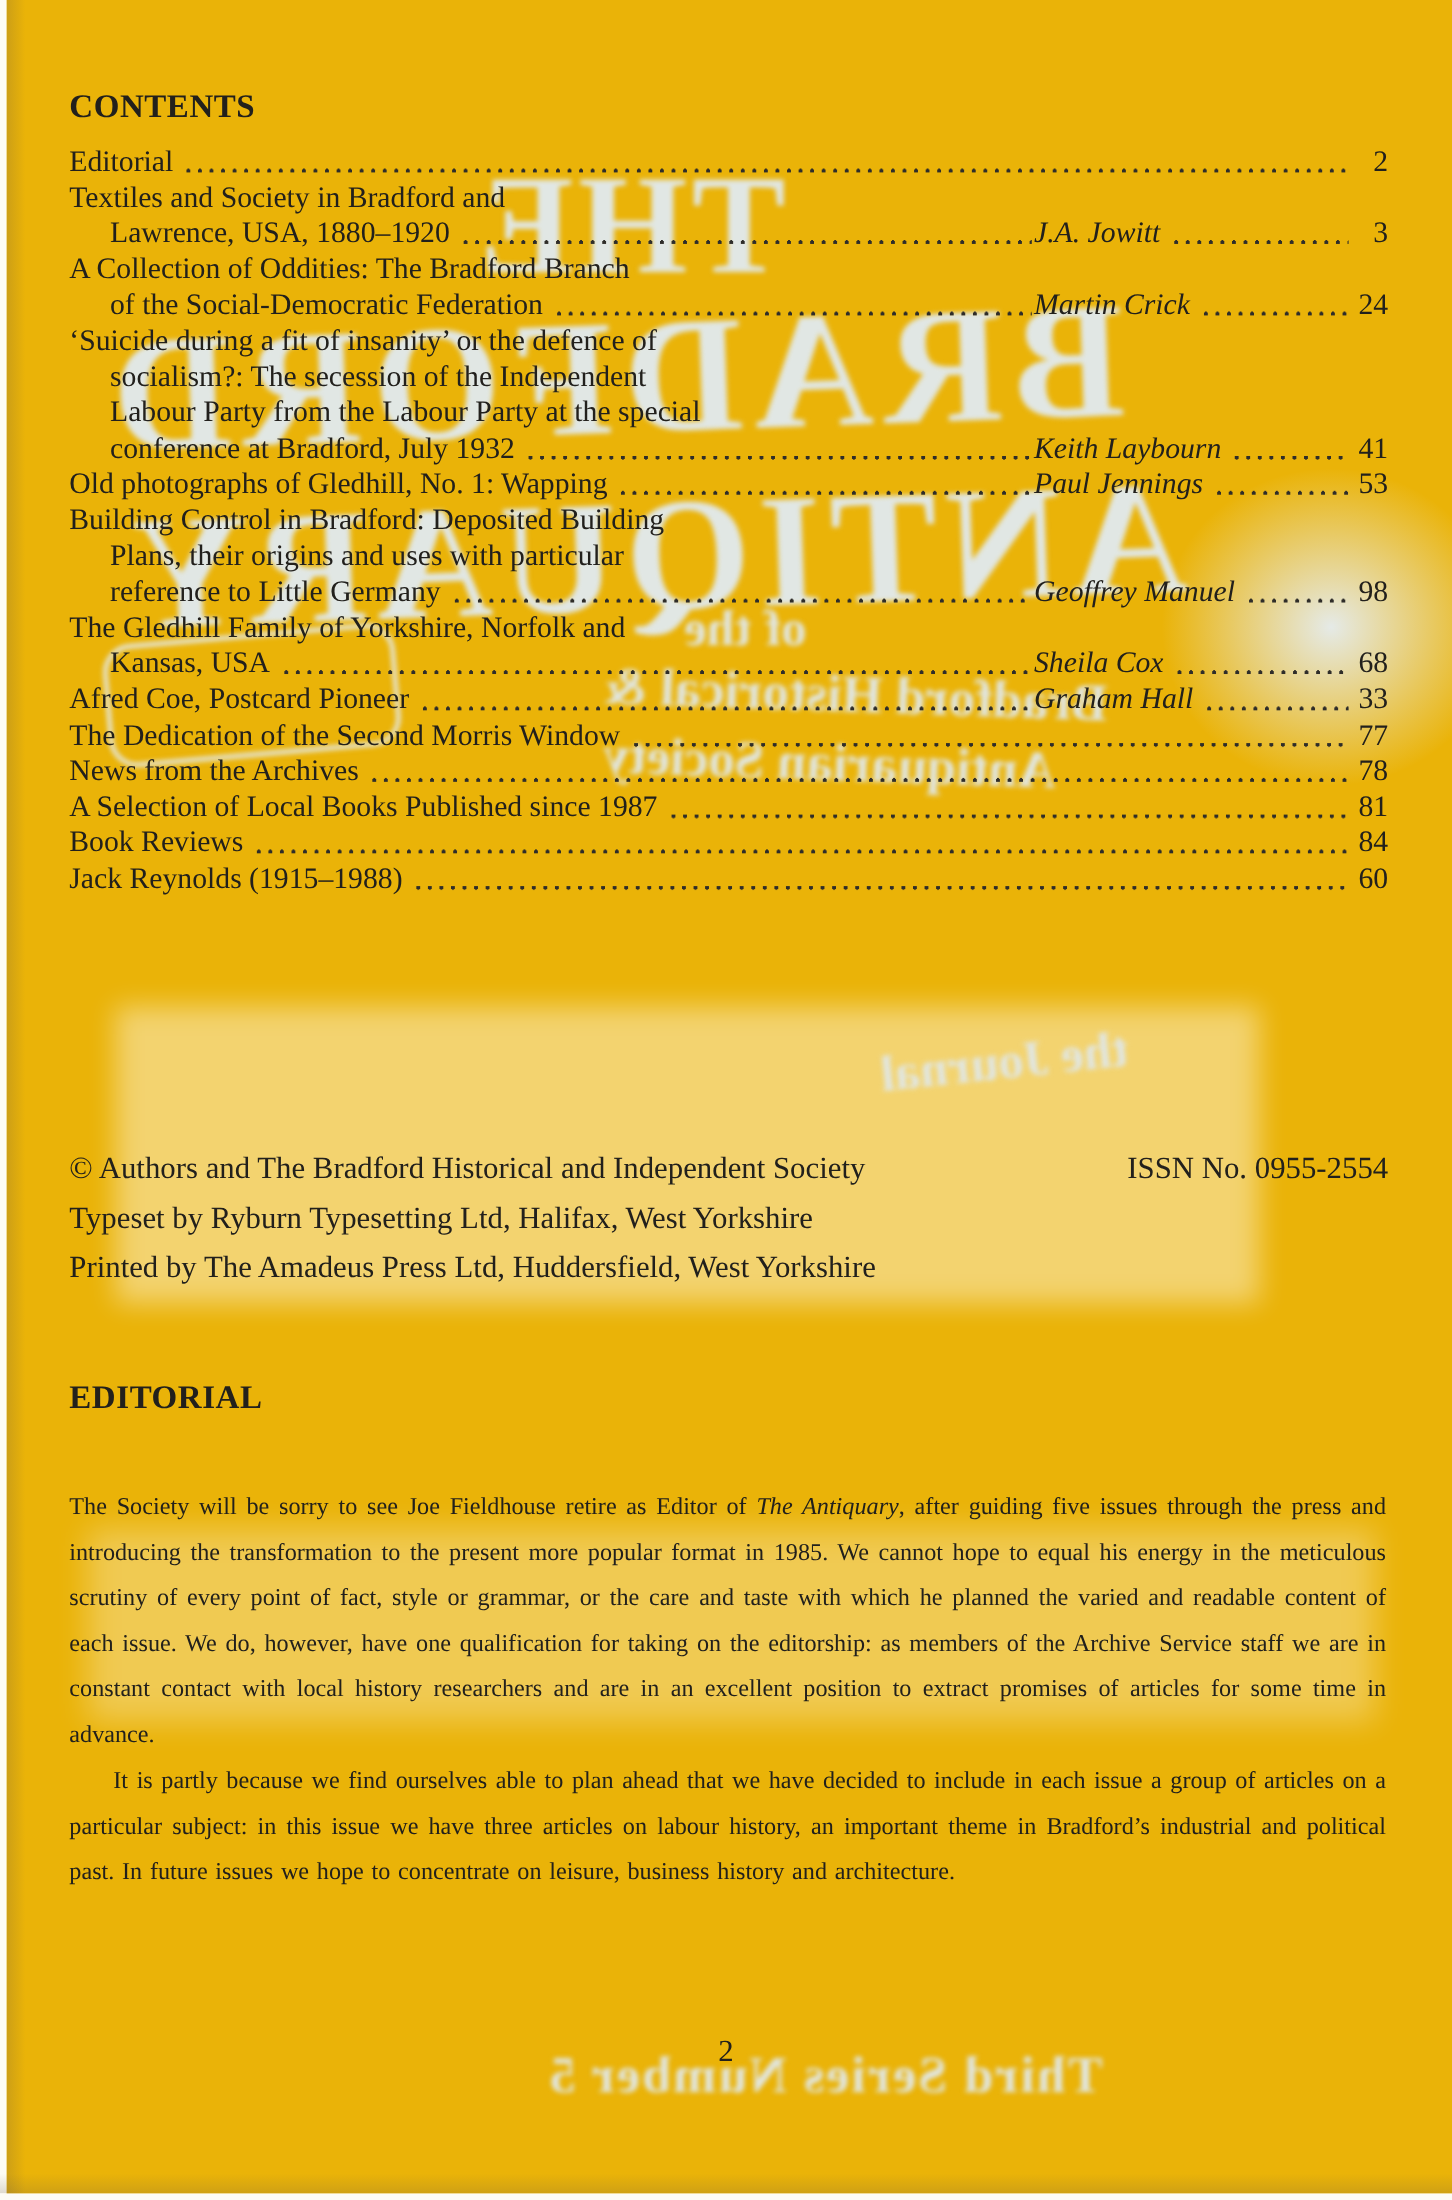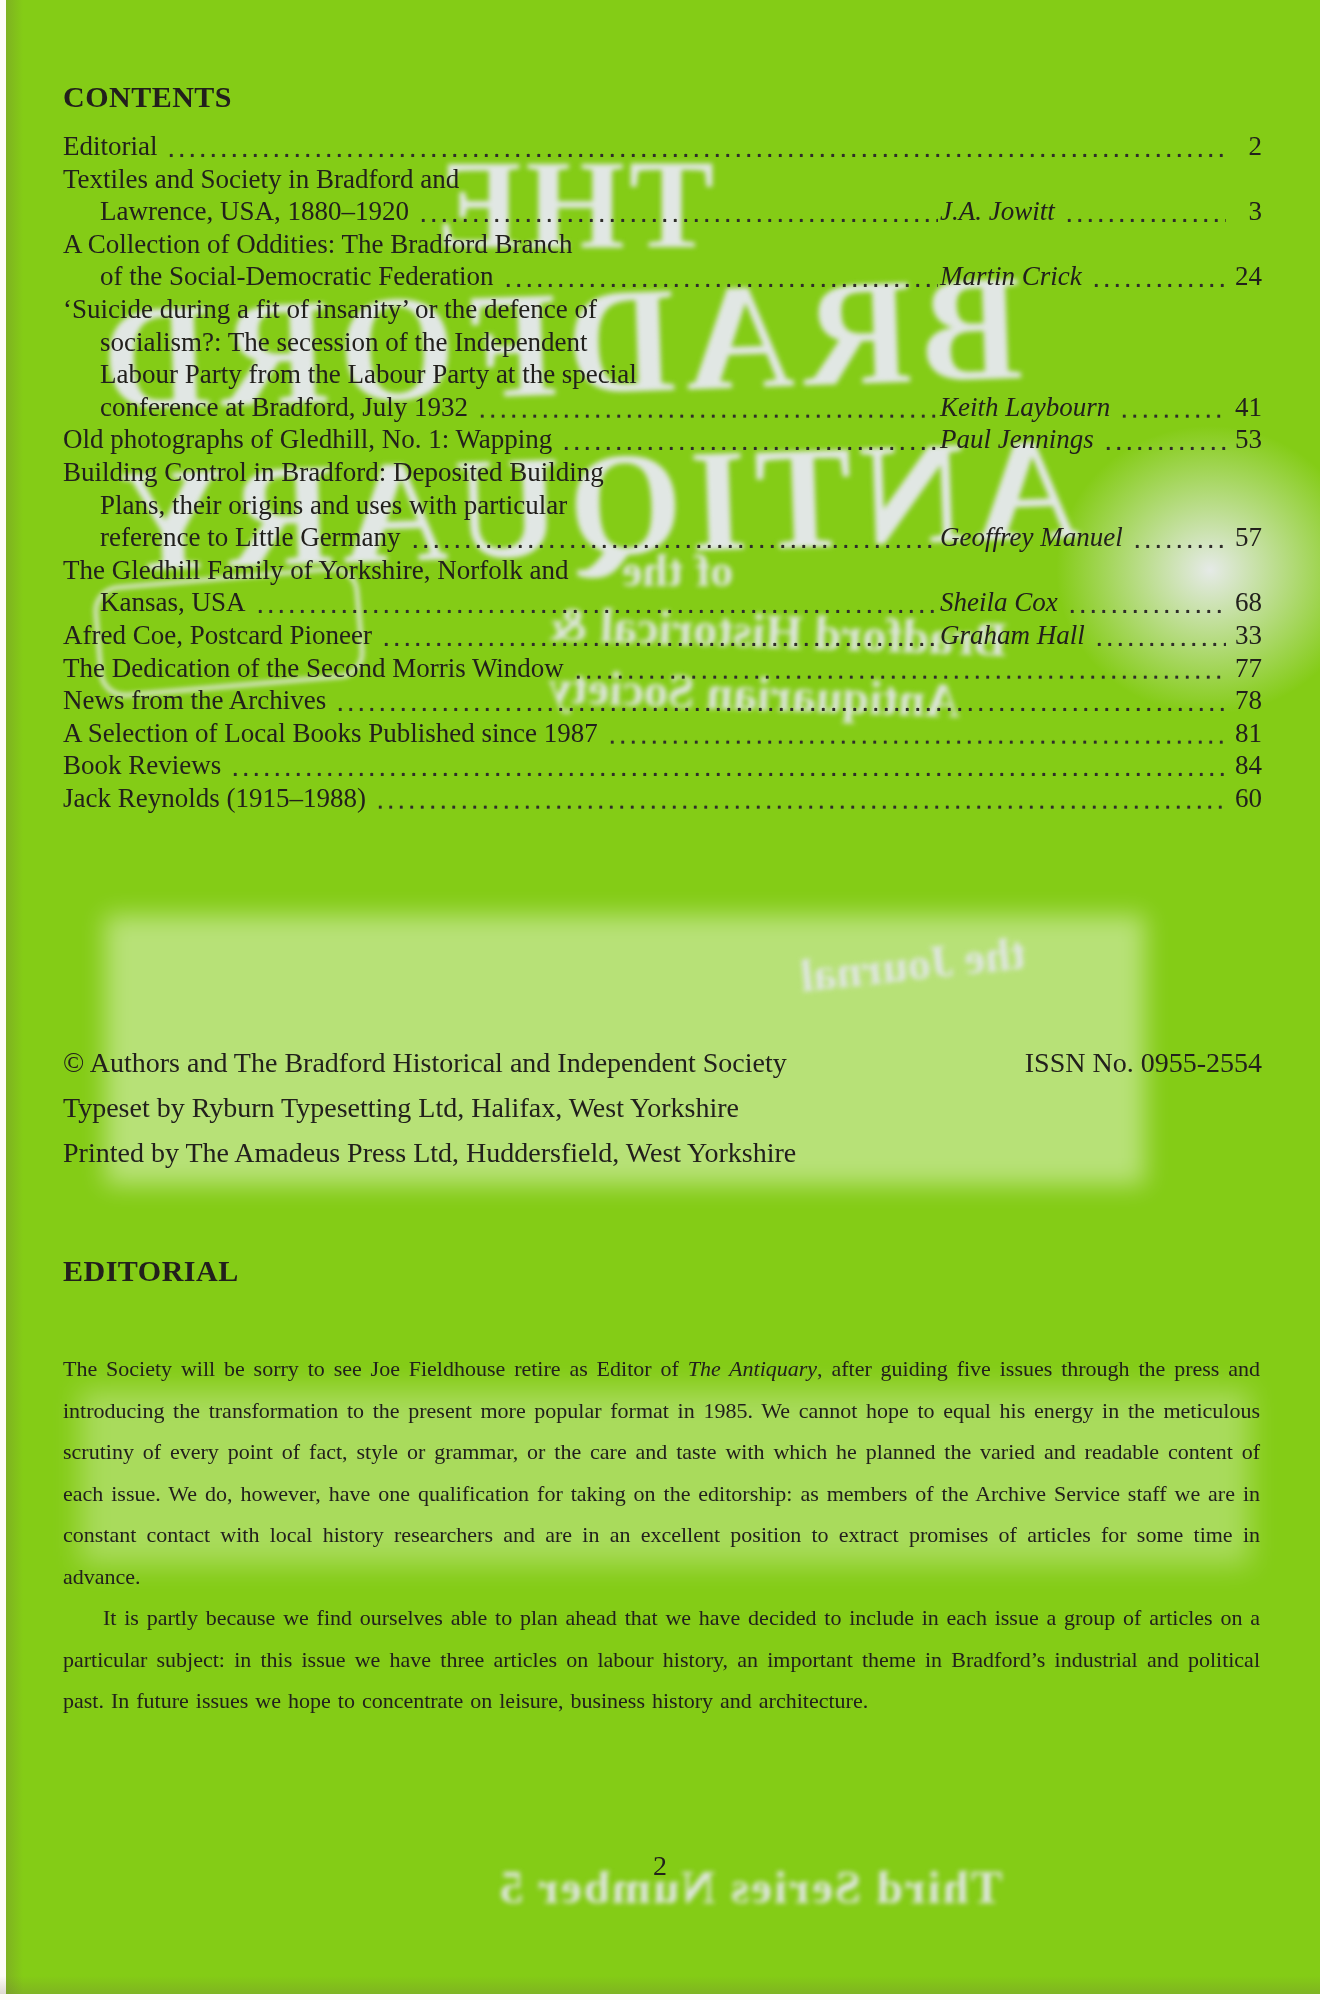--- a/index.html
+++ b/index.html
@@ -1,18 +1,18 @@
 <!DOCTYPE html>
 <html><head>
 <meta charset="utf-8">
 <style>
   html,body{margin:0;padding:0;background:#6f6a60;}
   .page{
     position:relative;width:1320px;height:2000px;margin:0 auto;
-    background:#84cc16;overflow:hidden;
+    background:#eab308;overflow:hidden;
     font-family:"Liberation Serif","DejaVu Serif",serif;color:#22201c;
   }
   
   .showthrough{position:absolute;inset:0;z-index:0;}
   .st{
     position:absolute;color:#e1e7e4;font-weight:bold;white-space:nowrap;line-height:1;
     transform:scaleX(-1);filter:blur(2.5px);
   }
   .st-the{left:432px;top:140px;font-size:128px;letter-spacing:4px;}
   .st-bradford{left:92px;top:268px;font-size:150px;letter-spacing:10px;transform:scaleX(-1) rotate(2deg);}
@@ -162,21 +162,21 @@
           </div>
           <div class="toc-line cont">
             <span class="toc-title">Plans, their origins and uses with particular</span>
           </div>
           <div class="toc-line cont">
             <span class="toc-title">reference to Little Germany</span>
             <span class="leader"></span>
             <span class="author-cell">
               <span class="author">Geoffrey Manuel</span>
               <span class="leader"></span>
-              <span class="pg">57</span>
+              <span class="pg">98</span>
             </span>
           </div>
         </div>
         <div class="toc-entry">
           <div class="toc-line">
             <span class="toc-title">The Gledhill Family of Yorkshire, Norfolk and</span>
           </div>
           <div class="toc-line cont">
             <span class="toc-title">Kansas, USA</span>
             <span class="leader"></span>

